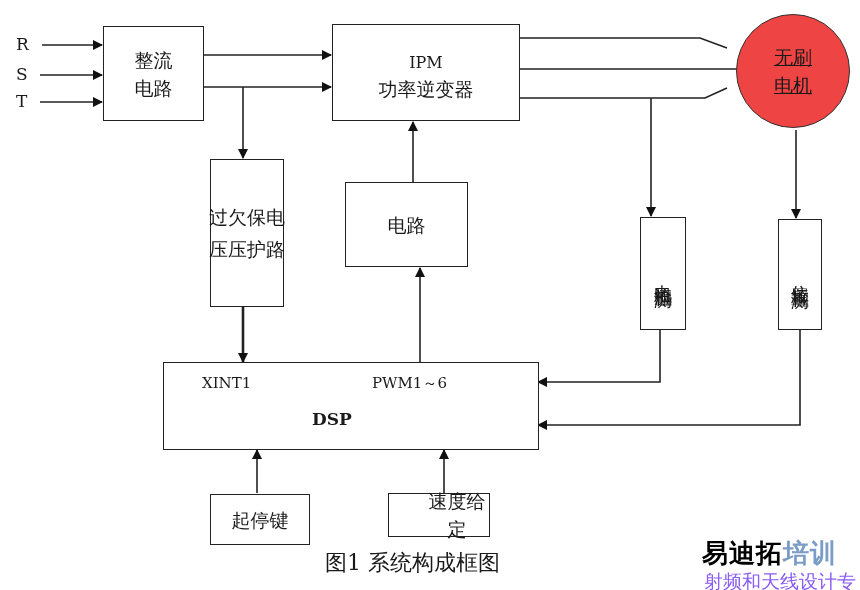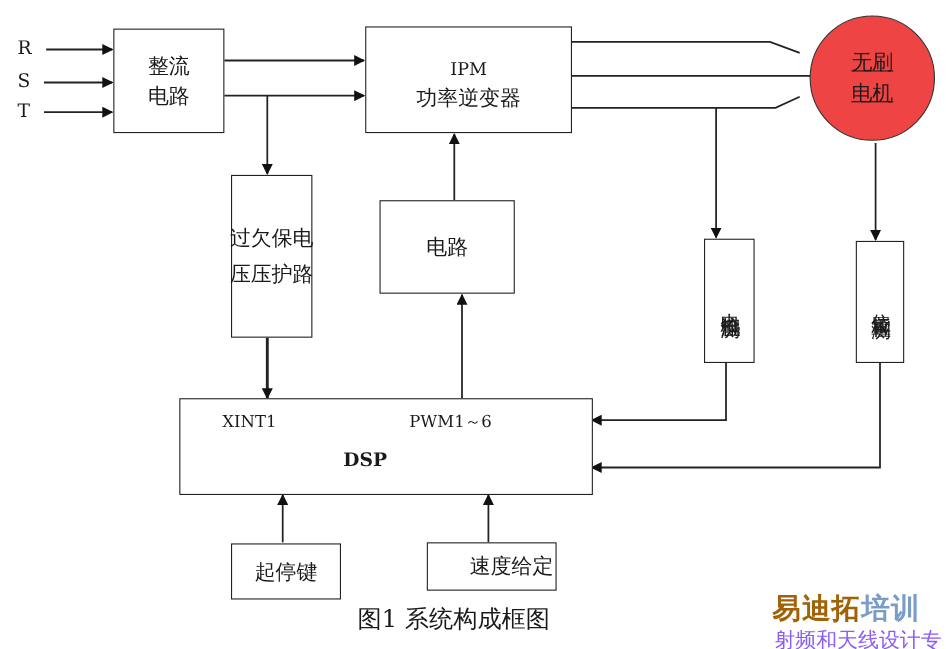--- a/index.html
+++ b/index.html
@@ -100,22 +100,22 @@
 <div class="box" style="left:163px;top:362px;width:376px;height:88px;">
   <span class="serif" style="position:absolute;left:38px;top:11px;font-size:15px;">XINT1</span>
   <span class="serif" style="position:absolute;left:208px;top:11px;font-size:15px;">PWM1～6</span>
   <span class="serif" style="position:absolute;left:148px;top:46px;font-size:17px;font-weight:bold;">DSP</span>
 </div>
 
 <div class="box cjk" style="left:210px;top:494px;width:100px;height:51px;">
   <span>起停键</span>
 </div>
 
-<div class="box cjk" style="left:388px;top:493px;width:118px;height:44px;padding-left:36px;">
+<div class="box cjk" style="left:388px;top:493px;width:102px;height:44px;padding-left:36px;">
   <span>速度给定</span>
 </div>
 
 <div class="lbl serif" style="left:325px;top:548px;font-size:22px;">图1 系统构成框图</div>
 
 <div class="lbl" style="left:702px;top:536px;font-size:26px;font-weight:bold;letter-spacing:1px;">
-  <span style="color:#d9534f;"><span style="color: #a16207;">易迪拓</span><span style="color: rgb(122, 156, 198);">培训</span></span>
+  <span style="color:#d9534f;"><span style="color: #000000;">易迪拓</span><span style="color: rgb(122, 156, 198);">培训</span></span>
 </div>
 <div class="lbl serif" style="left:704px;top:569px;font-size:19px;color:#8b5cf6;">射频和天线设计专家</div>
 
 </body></html>

